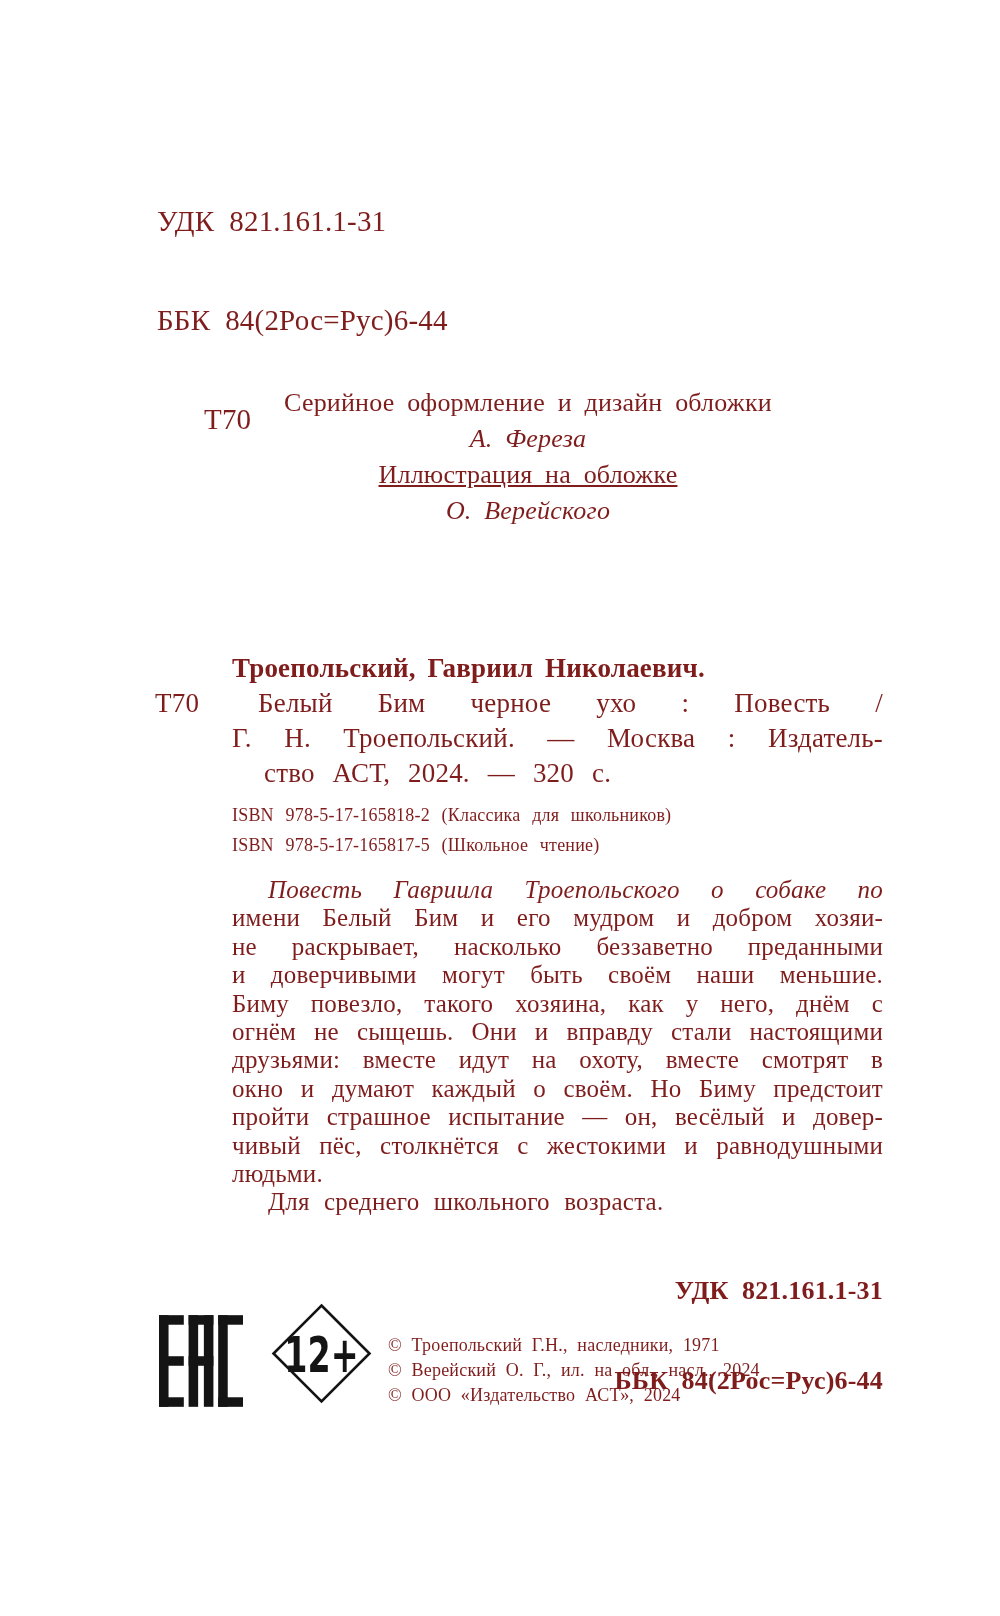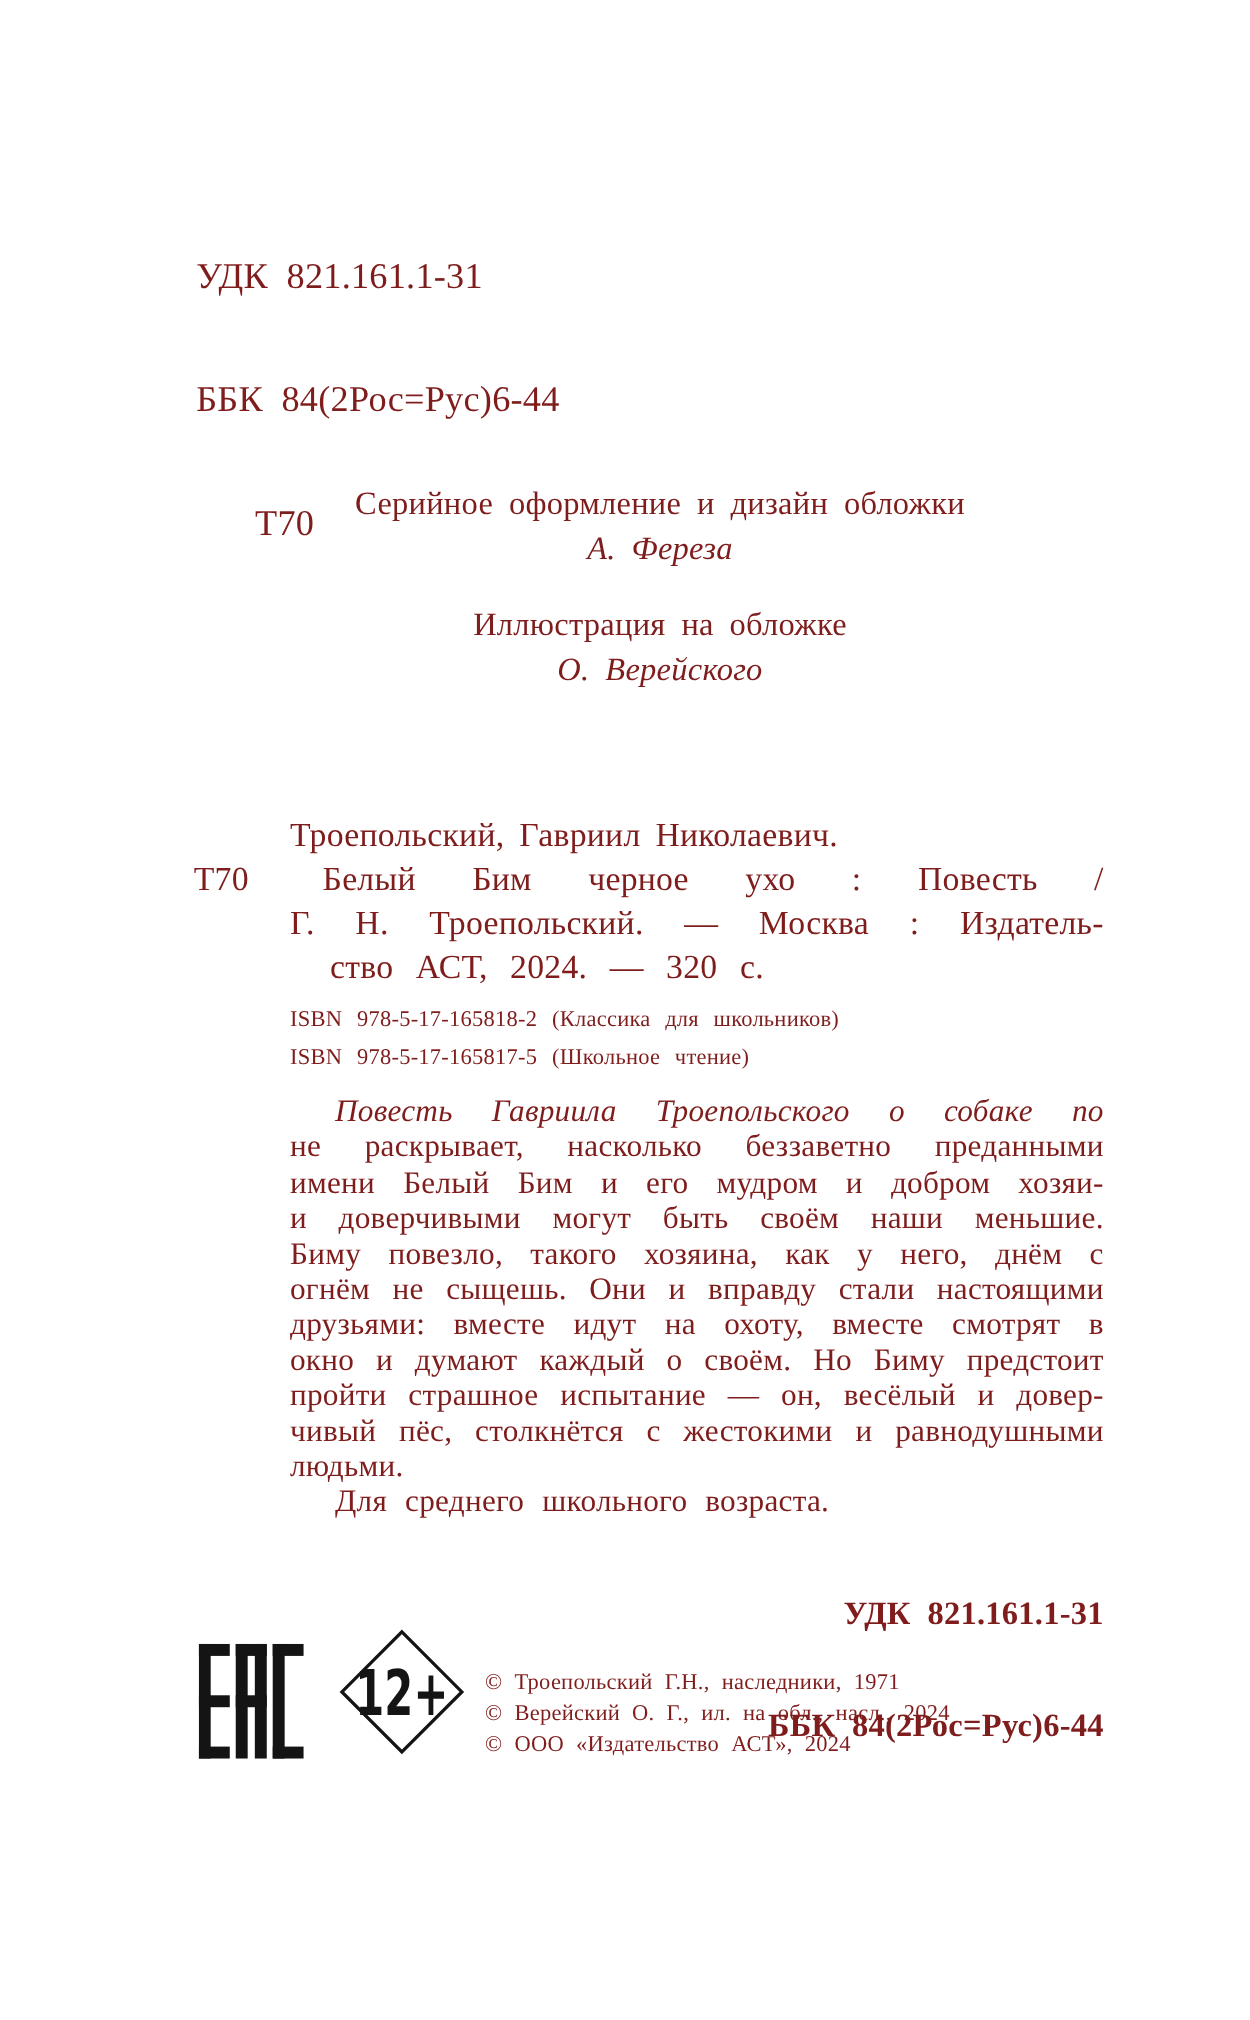--- a/index.html
+++ b/index.html
@@ -9,25 +9,25 @@
     margin:0 auto;overflow:hidden;letter-spacing:0.2px;
   }
   .abs{position:absolute;}
 
   
   .top-codes{left:157px;top:139px;font-size:29px;line-height:33px;white-space:pre;}
   .top-codes .t70{margin-left:47px;}
 
   
   .credits{left:58px;top:385px;width:940px;text-align:center;font-size:26px;line-height:36px;word-spacing:6px;}
-  .credits .pair2{margin-top:25px;}
+  .credits .pair2{margin-top:0;text-decoration:underline;}
   .italic{font-style:italic;}
 
   
-  .bib-heading{left:232px;top:651px;font-size:27px;font-weight:normal;line-height:35px;word-spacing:5px;}
+  .bib-heading{left:232px;top:651px;font-size:27px;font-weight:bold;line-height:35px;word-spacing:5px;}
   .bib-t70{left:155px;top:686px;font-size:27px;line-height:35px;}
   .bib-lines{left:232px;top:686px;width:651px;font-size:27px;line-height:35px;}
   .bib-lines .l-0{padding-left:26px;}
   .bib-lines .l-2{word-spacing:11px;margin-left:32px;}
 
   
   .isbn{left:232px;top:800px;font-size:18px;line-height:30px;word-spacing:7px;}
 
   
   .ann-wrap{left:232px;top:876px;width:651px;font-size:25px;line-height:28.4px;}
@@ -74,22 +74,22 @@
     </div>
 
   <div class="abs isbn plainlines">
       <div class="line l-0">ISBN 978-5-17-165818-2 (Классика для школьников)</div>
       <div class="line l-1 last">ISBN 978-5-17-165817-5 (Школьное чтение)</div>
     </div>
 
   <div class="abs ann-wrap">
     <div class="jlines">
         <div class="line l-0">Повесть Гавриила Троепольского о собаке по</div>
+        <div class="line l-1">имени Белый Бим и его мудром и добром хозяи-</div>
         <div class="line l-2">не раскрывает, насколько беззаветно преданными</div>
-        <div class="line l-1">имени Белый Бим и его мудром и добром хозяи-</div>
         <div class="line l-3">и доверчивыми могут быть своём наши меньшие.</div>
         <div class="line l-4">Биму повезло, такого хозяина, как у него, днём с</div>
         <div class="line l-5">огнём не сыщешь. Они и вправду стали настоящими</div>
         <div class="line l-6">друзьями: вместе идут на охоту, вместе смотрят в</div>
         <div class="line l-7">окно и думают каждый о своём. Но Биму предстоит</div>
         <div class="line l-8">пройти страшное испытание — он, весёлый и довер-</div>
         <div class="line l-9">чивый пёс, столкнётся с жестокими и равнодушными</div>
         <div class="line l-10 last">людьми.</div>
       </div>
     <div class="audience">Для среднего школьного возраста.</div>

